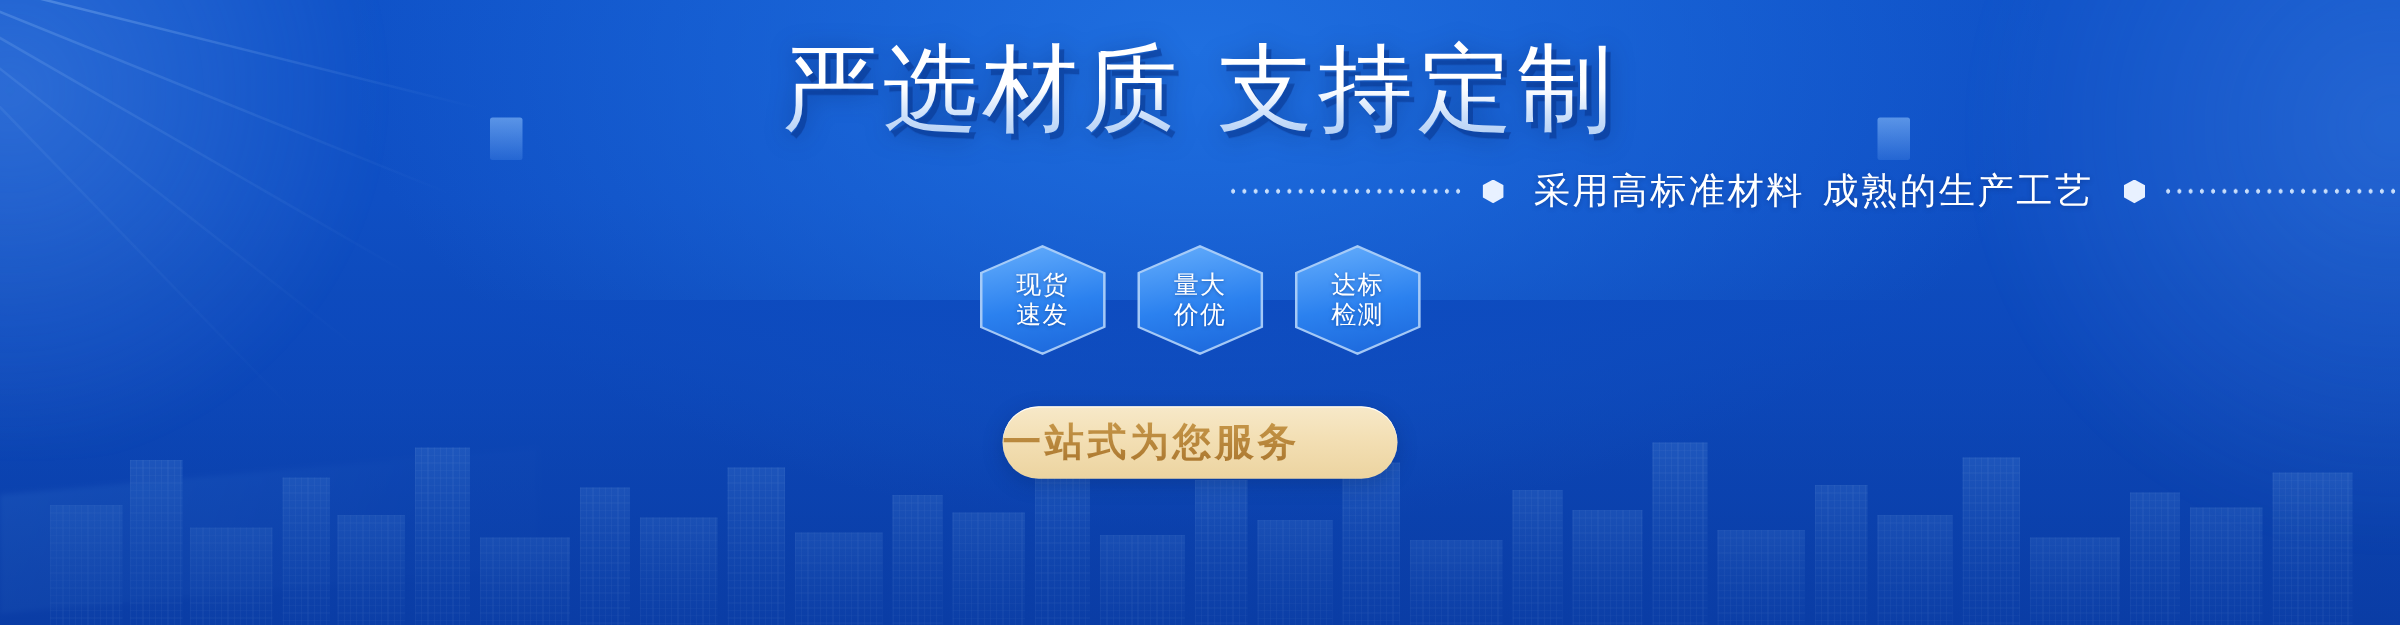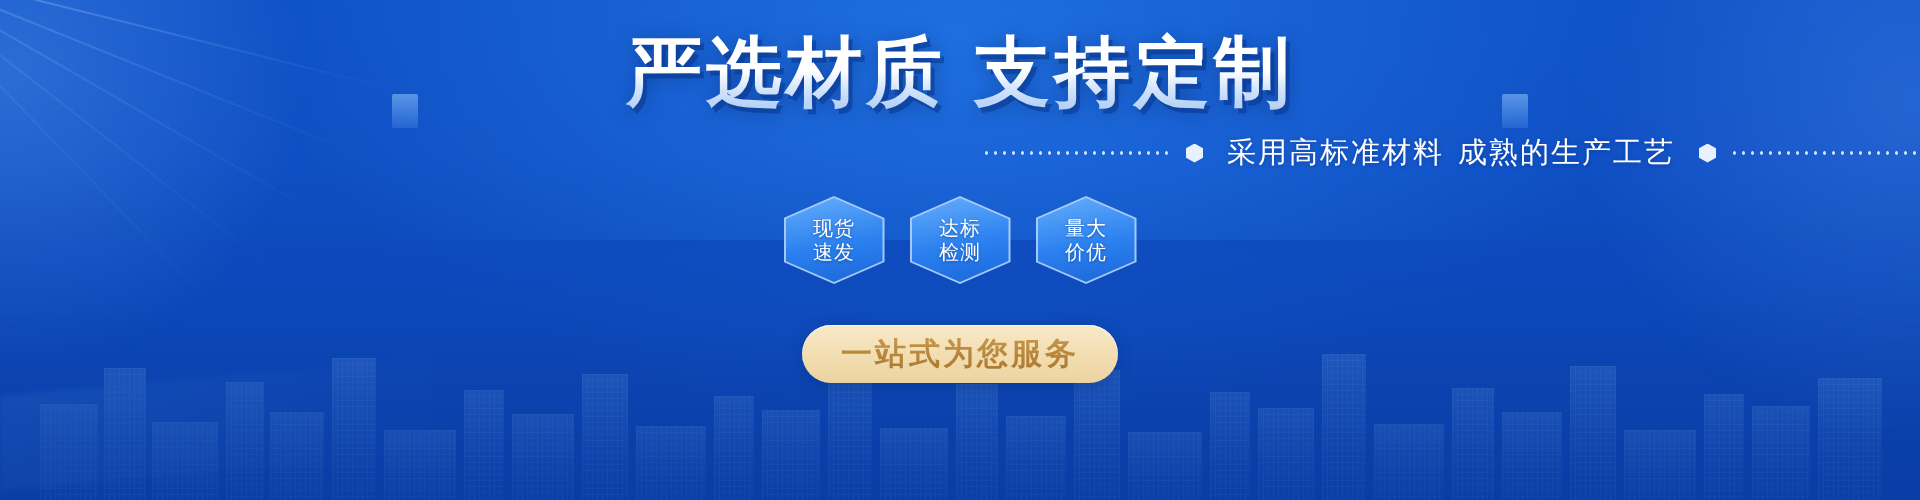--- a/index.html
+++ b/index.html
@@ -75,21 +75,21 @@
   .sq.l{ left:392px; top:94px; }
   .sq.r{ right:392px; top:94px; }
 
   
   .content{ position:relative; z-index:5; width:100%; height:100%; }
 
   .headline{
     position:absolute; top:28px; left:0; right:0;
     text-align:center;
     font-size:76px;
-    font-weight:bold;
+    font-weight:normal;
     letter-spacing:4px;
     line-height:1.16;
     color:#ffffff;
     background:linear-gradient(180deg,#ffffff 0%,#ffffff 48%,#cfe2fb 72%,#a8c8f2 100%);
     -webkit-background-clip:text;
     background-clip:text;
     -webkit-text-fill-color:transparent;
     filter:drop-shadow(4px 5px 0 rgba(8,52,140,.55)) drop-shadow(0 2px 10px rgba(4,30,90,.35));
   }
   .headline .gap{ display:inline-block; width:28px; }
@@ -152,21 +152,21 @@
   }
 
   
   .cta-wrap{
     position:absolute; top:325px; left:0; right:0;
     display:flex; justify-content:center;
   }
   .cta{
     width:316px; height:58px;
     border-radius:29px;
-    display:flex; align-items:center; justify-content:center;
+    display:flex; align-items:center; justify-content:flex-start;
     background:linear-gradient(180deg,#f7e9c9 0%,#f3dfb4 45%,#ecd4a0 100%);
     box-shadow:0 4px 16px rgba(6,35,95,.30), inset 0 1px 0 rgba(255,255,255,.85);
     cursor:pointer;
   }
   .cta span{
     font-size:31px;
     font-weight:bold;
     letter-spacing:3px;
     color:#b9863a;
     background:linear-gradient(180deg,#c99a4c 0%,#a8742c 100%);
@@ -253,31 +253,31 @@
           <div>现货</div>
           <div>速发</div>
         </div>
       </div>
 
 
       <div class="hex">
         <div class="ring"></div>
         <div class="inner-mask"></div>
         <div class="label">
-          <div>达标</div>
-          <div>检测</div>
+          <div>量大</div>
+          <div>价优</div>
         </div>
       </div>
 
       <div class="hex">
         <div class="ring"></div>
         <div class="inner-mask"></div>
         <div class="label">
-          <div>量大</div>
-          <div>价优</div>
+          <div>达标</div>
+          <div>检测</div>
         </div>
       </div>
 
     </div>
 
     <div class="cta-wrap">
       <div class="cta">
         <span>一站式为您服务</span>
       </div>
     </div>

